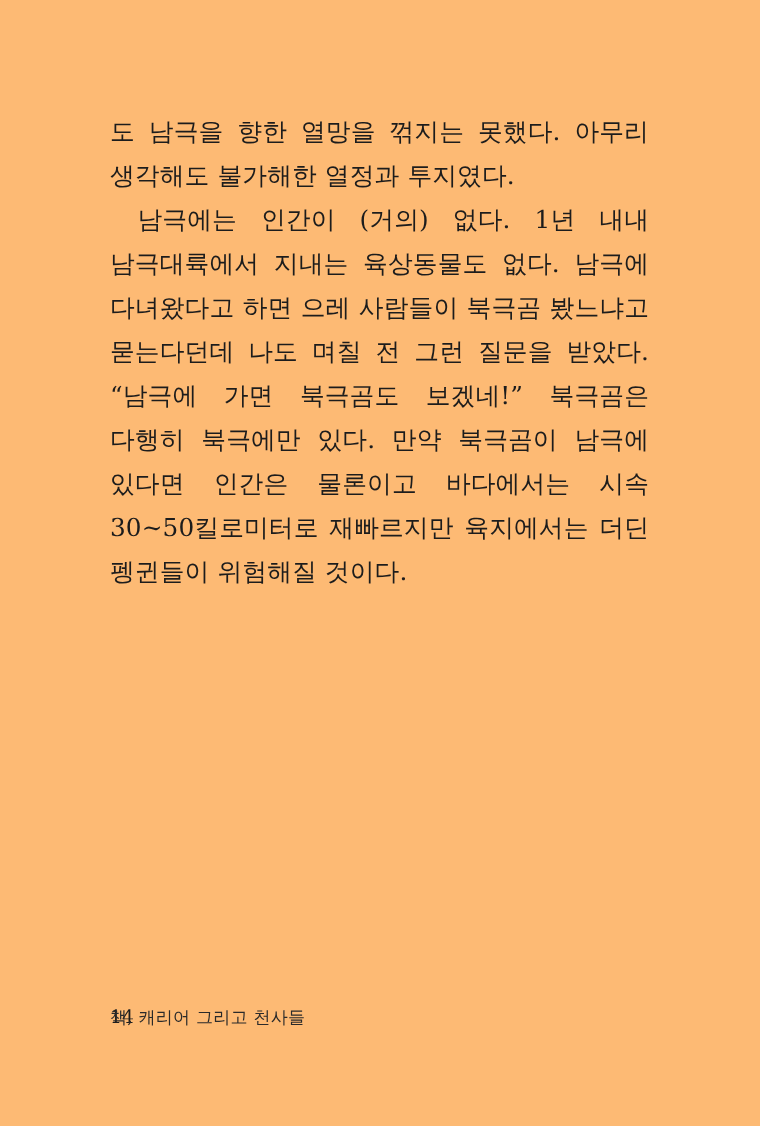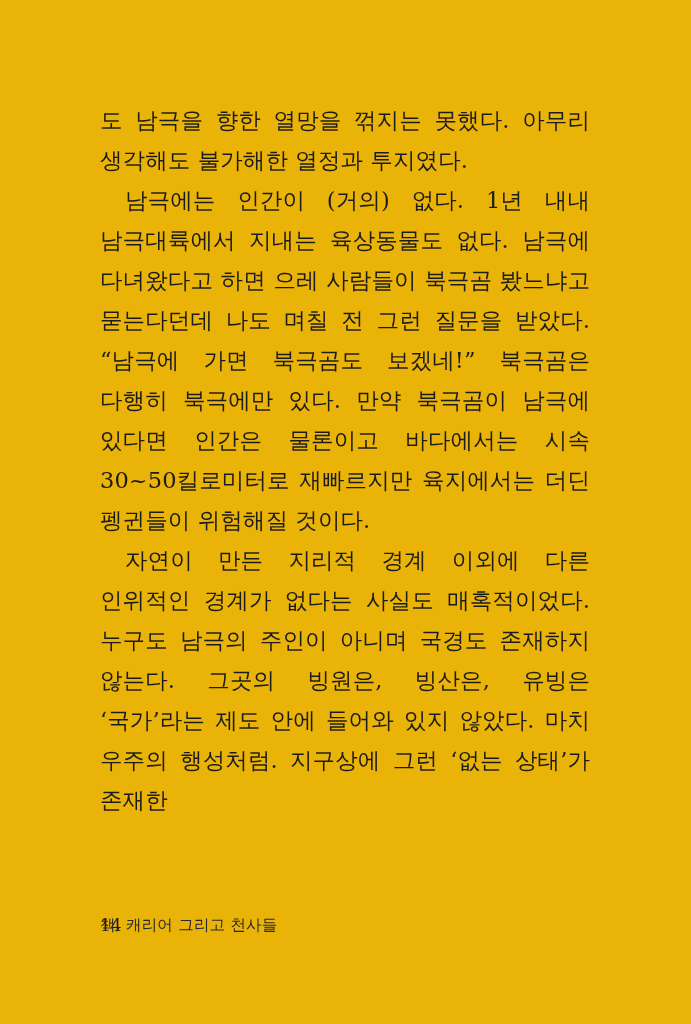--- a/index.html
+++ b/index.html
@@ -15,21 +15,21 @@
     overflow: hidden;
     font-family: "DejaVu Serif", "Liberation Serif", serif;
     color: #1a1a1a;
     -webkit-font-smoothing: antialiased;
   }
 
   
   .page {
     position: absolute;
     inset: 0;
-    background: #eab308;
+    background: #fdba74;
     text-decoration: underline;
   }
 
   
   .textblock {
     position: absolute;
     left: 100px;
     top: 100px;
     width: 490px;
   }
@@ -99,21 +99,20 @@
 
 <div class="page">
 
   <div class="textblock">
 
     <p class="para noexpand">도 남극을 향한 열망을 꺾지는 못했다. 아무리 생각해도 불가해한 열정과 투지였다.</p>
 
     <p class="para indent noexpand">남극에는 인간이 (거의) 없다. 1년 내내 남극대륙에서 지내는 육상동물도 없다. 남극에 다녀왔다고 하면 으레 사람들이 북극곰 봤느냐고 묻는다던데 나도 며칠 전 그런 질문을 받았다. “남극에 가면 북극곰도 보겠네!” 북극곰은 다행히 북극에만 있다. 만약 북극곰이 남극에 있다면 인간은 물론이고 바다에서는 시속 30~50킬로미터로 재빠르지만 육지에서는 더딘 펭귄들이 위험해질 것이다.</p>
 
 
-    <p class="para indent noexpand">자연이 만든 지리적 경계 이외에 다른 인위적인 경계가 없다는 사실도 매혹적이었다. 누구도 남극의 주인이 아니며 국경도 존재하지 않는다. 그곳의 빙원은, 빙산은, 유빙은 ‘국가’라는 제도 안에 들어와 있지 않았다. 마치 우주의 행성처럼. 지구상에 그런 ‘없는 상태’가 존재한</p>
 
   </div>
 
   <div class="footer">
     <span class="folio">14</span>
     <span class="runhead">책, 캐리어 그리고 천사들</span>
   </div>
 
 </div>
 

